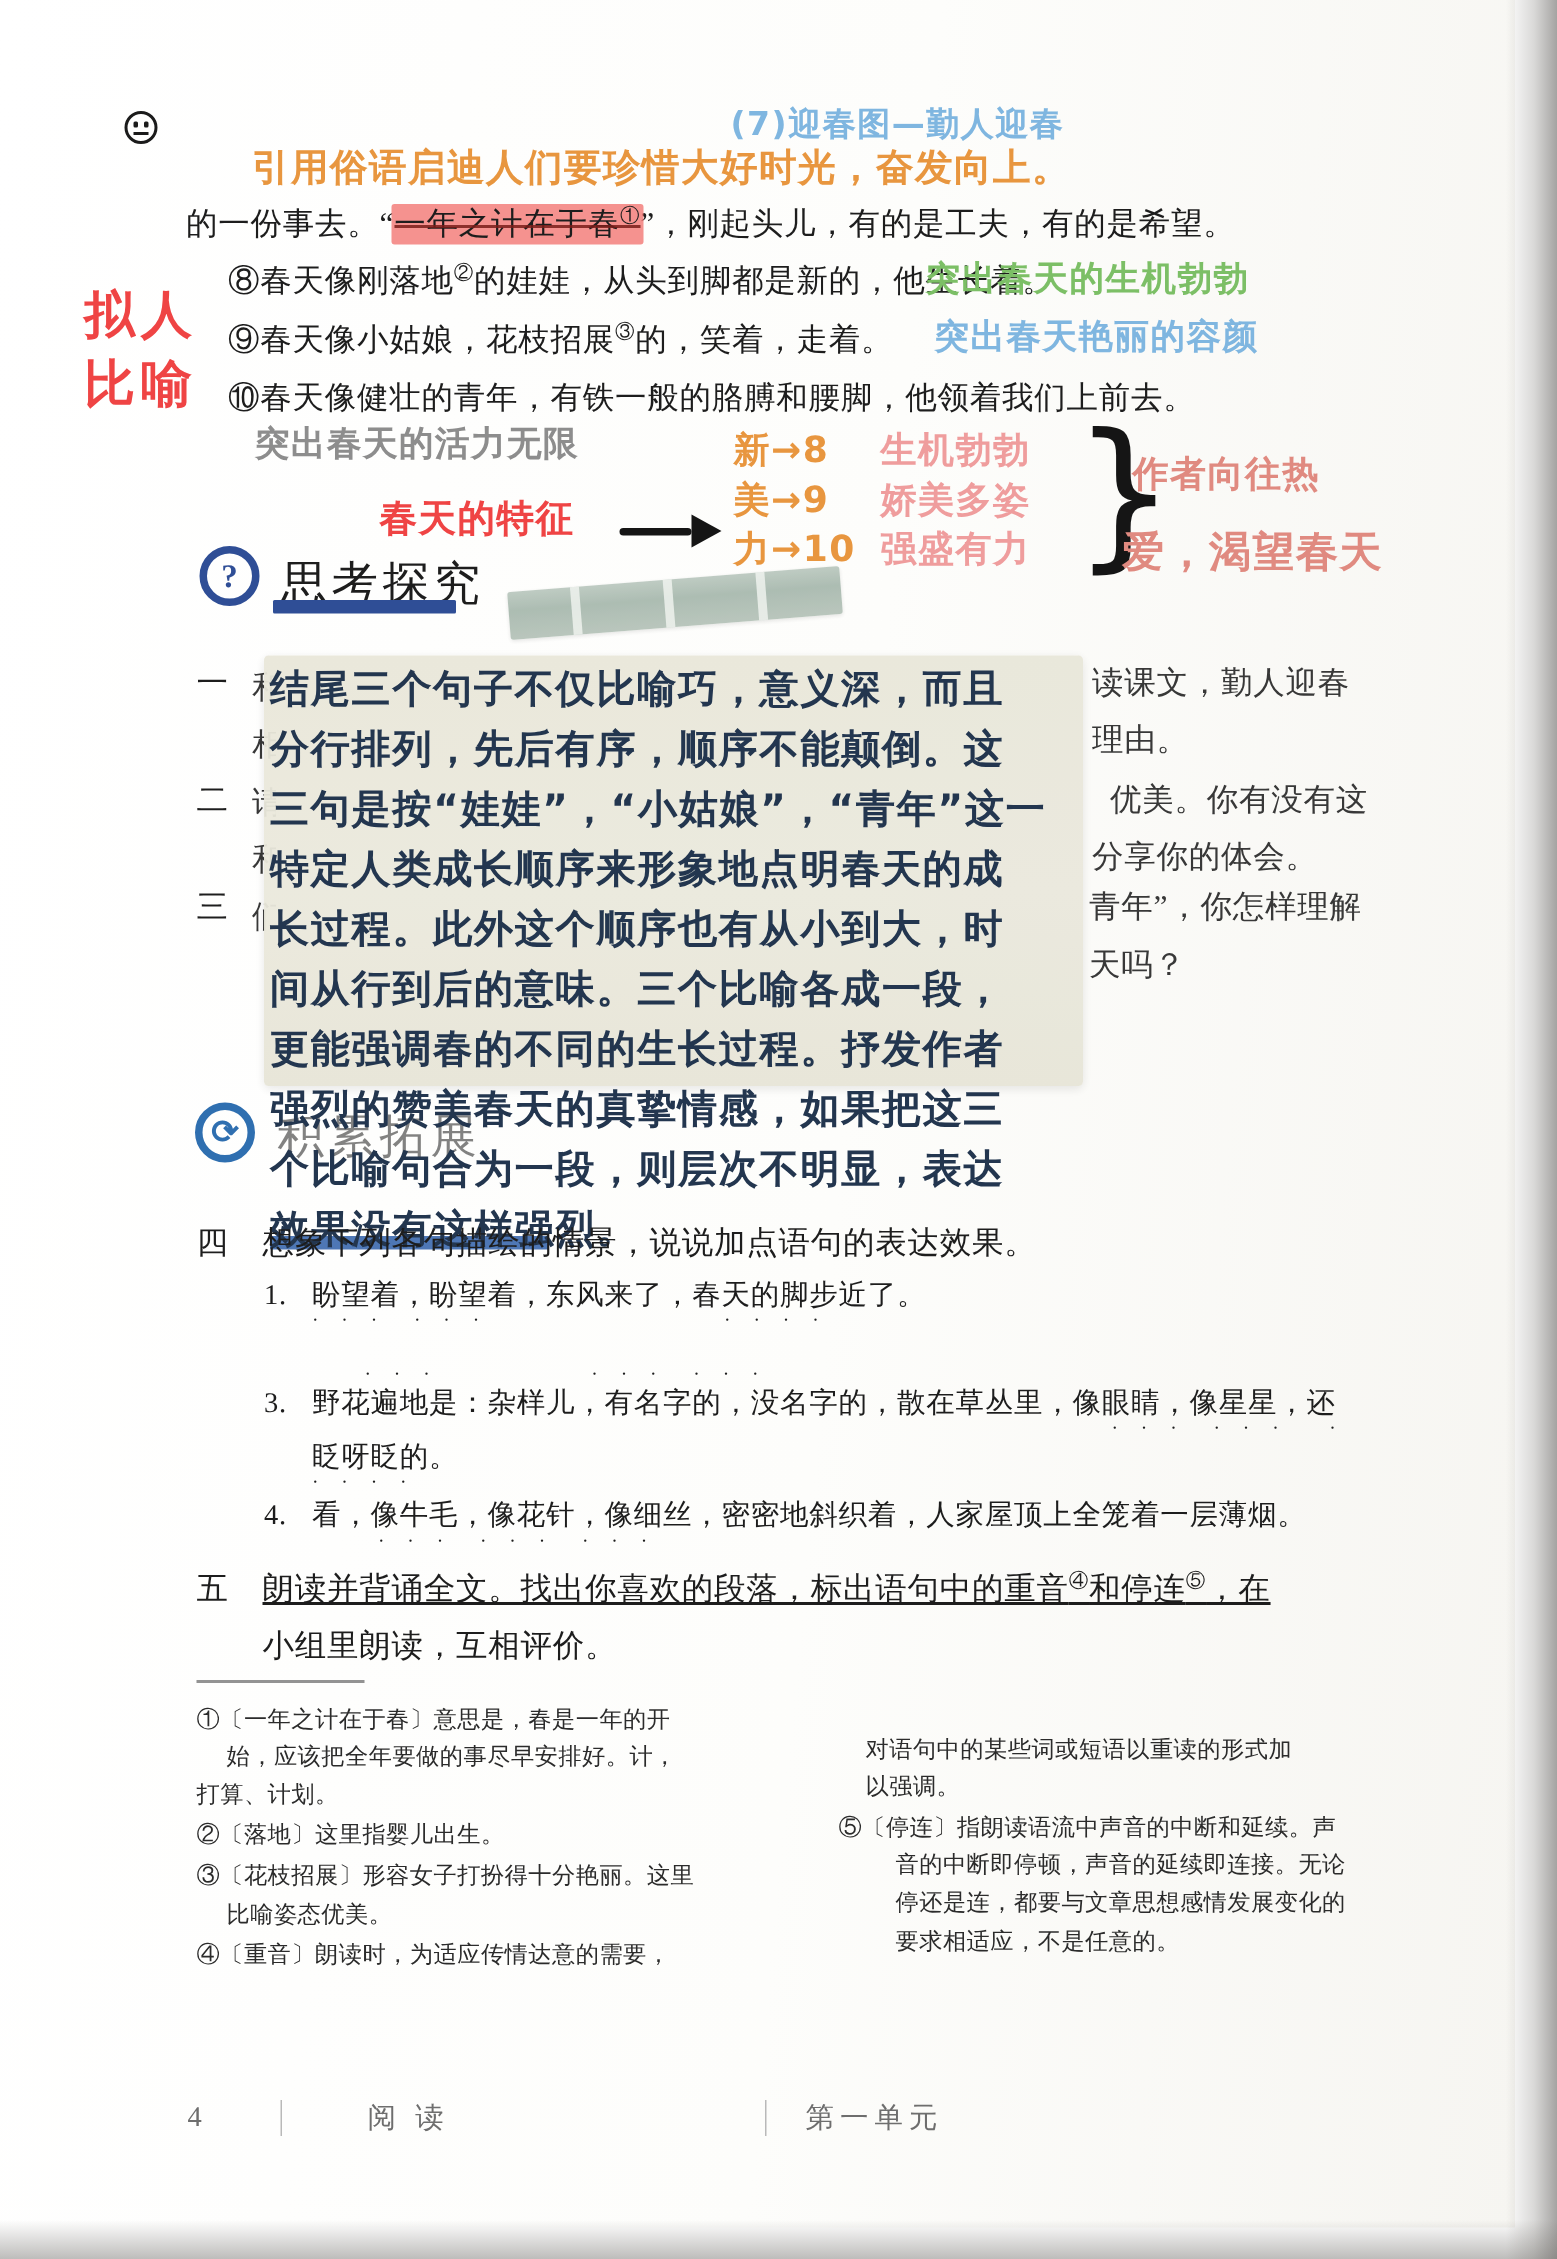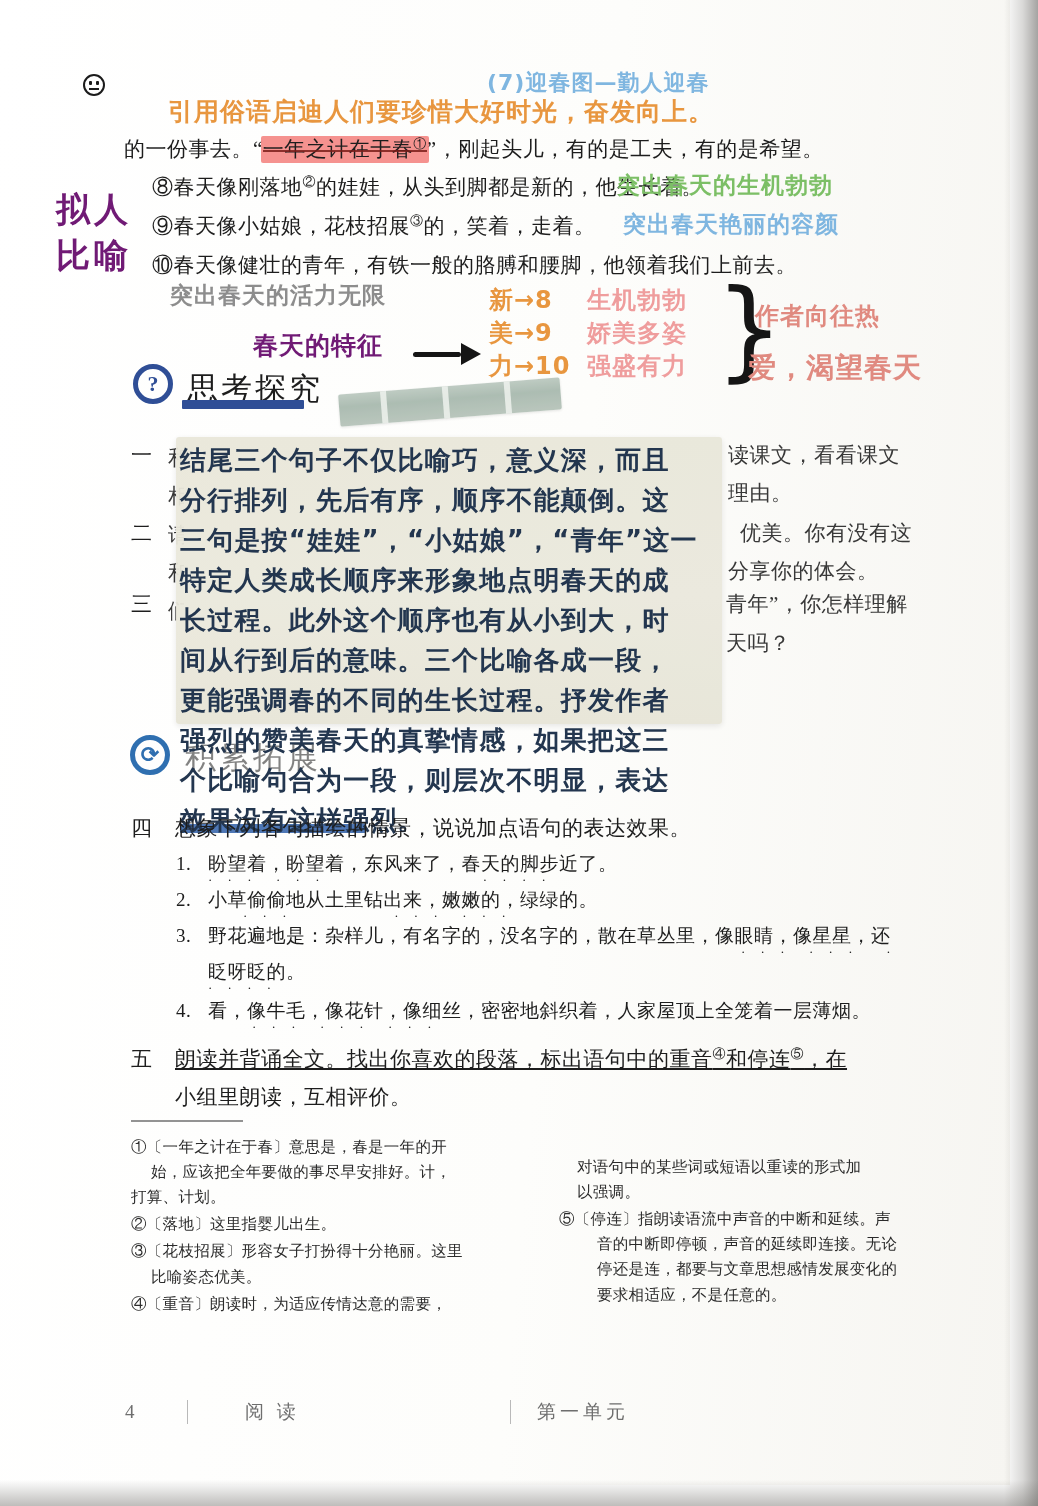--- a/index.html
+++ b/index.html
@@ -39,21 +39,21 @@
   .fn .hang{display:block;text-indent:0;padding-left:20px;}
   .fn .lead{display:block;text-indent:-20px;padding-left:20px;}
   
   .hand{
     font-family:"DejaVu Sans","Liberation Sans",sans-serif;
     font-weight:600;letter-spacing:1px;white-space:nowrap;
   }
   .hand-orange{color:#e8963f;}
   .hand-blue{color:#7fb6e0;}
   .hand-green{color:#7cbf66;}
-  .hand-black{color:#701a75;}
+  .hand-black{color:#ef4444;}
   .hand-pink{color:#ef9d9d;}
   .hand-salmon{color:#e08a80;}
   
   #redbar{
     background:#f2736f;opacity:.78;border-radius:2px;
   }
   #redstrike{background:#7a1d1a;height:2px;opacity:.85;}
   
   .arrow-line{background:#151515;height:5px;border-radius:3px;}
   .arrow-head{
@@ -192,21 +192,21 @@
   <div class="abs" id="tape" style="left:339px;top:386px;width:222px;height:32px;">
     <div class="slit" style="left:42px;"></div>
     <div class="slit" style="left:104px;"></div>
     <div class="slit" style="left:166px;"></div>
   </div>
 
   <div class="abs printed" style="left:131px;top:440px;">一</div>
   <div class="abs printed" style="left:131px;top:518px;">二</div>
   <div class="abs printed" style="left:131px;top:589px;">三</div>
 
-  <div class="abs printed faded" style="left:728px;top:440px;">读课文，看看课文</div>
+  <div class="abs printed faded" style="left:728px;top:440px;">读课文，勤人迎春</div>
   <div class="abs printed faded" style="left:728px;top:478px;">理由。</div>
   <div class="abs printed faded" style="left:740px;top:518px;">优美。你有没有这</div>
   <div class="abs printed faded" style="left:728px;top:556px;">分享你的体会。</div>
   <div class="abs printed faded" style="left:726px;top:589px;">青年”，你怎样理解</div>
   <div class="abs printed faded" style="left:726px;top:628px;">天吗？</div>
 
   <div class="abs printed faded" style="left:168px;top:443px;width:16px;overflow:hidden;">和</div>
   <div class="abs printed faded" style="left:168px;top:481px;width:16px;overflow:hidden;">相</div>
   <div class="abs printed faded" style="left:168px;top:520px;width:16px;overflow:hidden;">请</div>
   <div class="abs printed faded" style="left:168px;top:558px;width:16px;overflow:hidden;">和</div>
@@ -233,23 +233,20 @@
   </div>
 
   <div class="abs printed" style="left:131px;top:813px;">四</div>
   <div class="abs printed" style="left:175px;top:813px;">想象下列各句描绘的情景，说说加点语句的表达效果。</div>
 
   <div class="abs printed printed-sm" style="left:176px;top:850px;">
     <span style="display:inline-block;width:32px;">1.</span><span>盼望着，盼望着，东风来了，春天的脚步近了。</span>
   </div>
   <div class="abs dots" style="left:208px;top:872px;">· · ·&nbsp;&nbsp;· · ·&nbsp;&nbsp;&nbsp;&nbsp;&nbsp;&nbsp;&nbsp;&nbsp;&nbsp;&nbsp;&nbsp;&nbsp;&nbsp;&nbsp;&nbsp;&nbsp;&nbsp;· · · ·</div>
 
-  <div class="abs printed printed-sm" style="left:176px;top:886px;">
-    <span style="display:inline-block;width:32px;">2.</span><span>小草偷偷地从土里钻出来，嫩嫩的，绿绿的。</span>
-  </div>
   <div class="abs dots" style="left:243px;top:908px;">· · ·&nbsp;&nbsp;&nbsp;&nbsp;&nbsp;&nbsp;&nbsp;&nbsp;&nbsp;&nbsp;&nbsp;· · ·&nbsp;&nbsp;· · ·</div>
 
   <div class="abs printed printed-sm" style="left:176px;top:922px;">
     <span style="display:inline-block;width:32px;">3.</span><span>野花遍地是：杂样儿，有名字的，没名字的，散在草丛里，像眼睛，像星星，还</span>
   </div>
   <div class="abs dots" style="left:741px;top:944px;">· · ·&nbsp;&nbsp;· · ·&nbsp;&nbsp;&nbsp;·</div>
 
   <div class="abs printed printed-sm" style="left:208px;top:958px;">眨呀眨的。</div>
   <div class="abs dots" style="left:208px;top:980px;">· · · ·</div>
 

